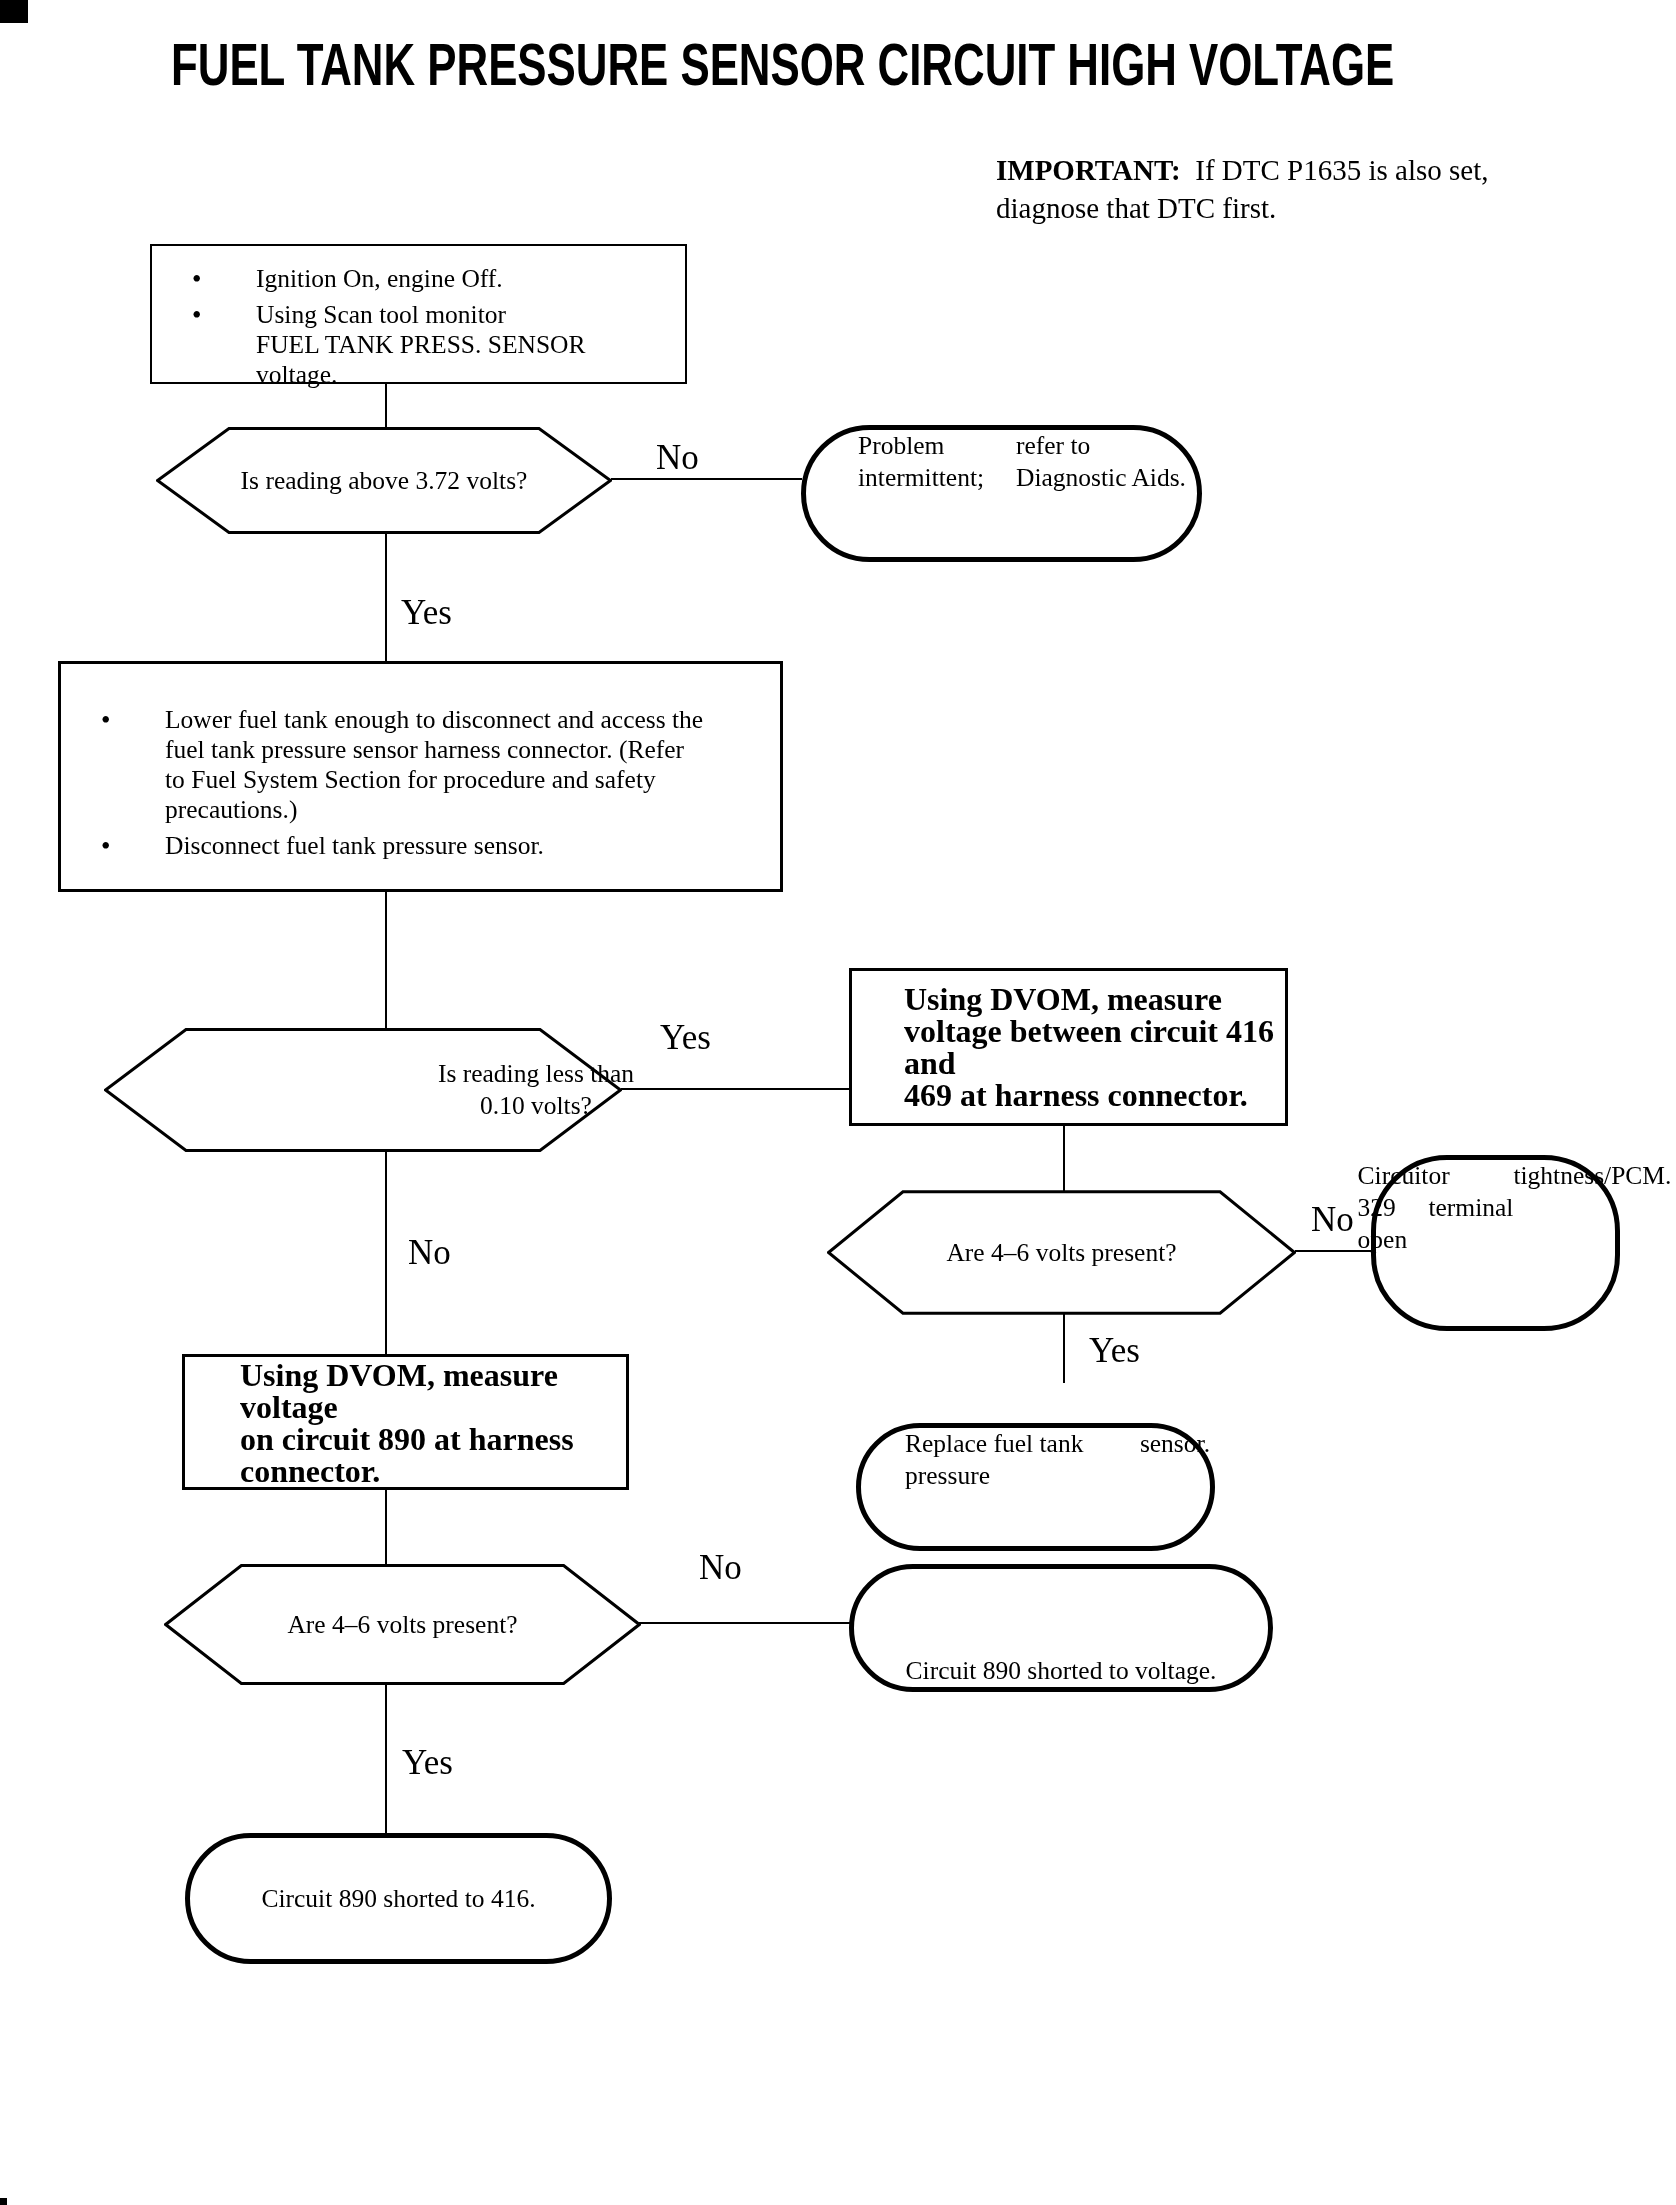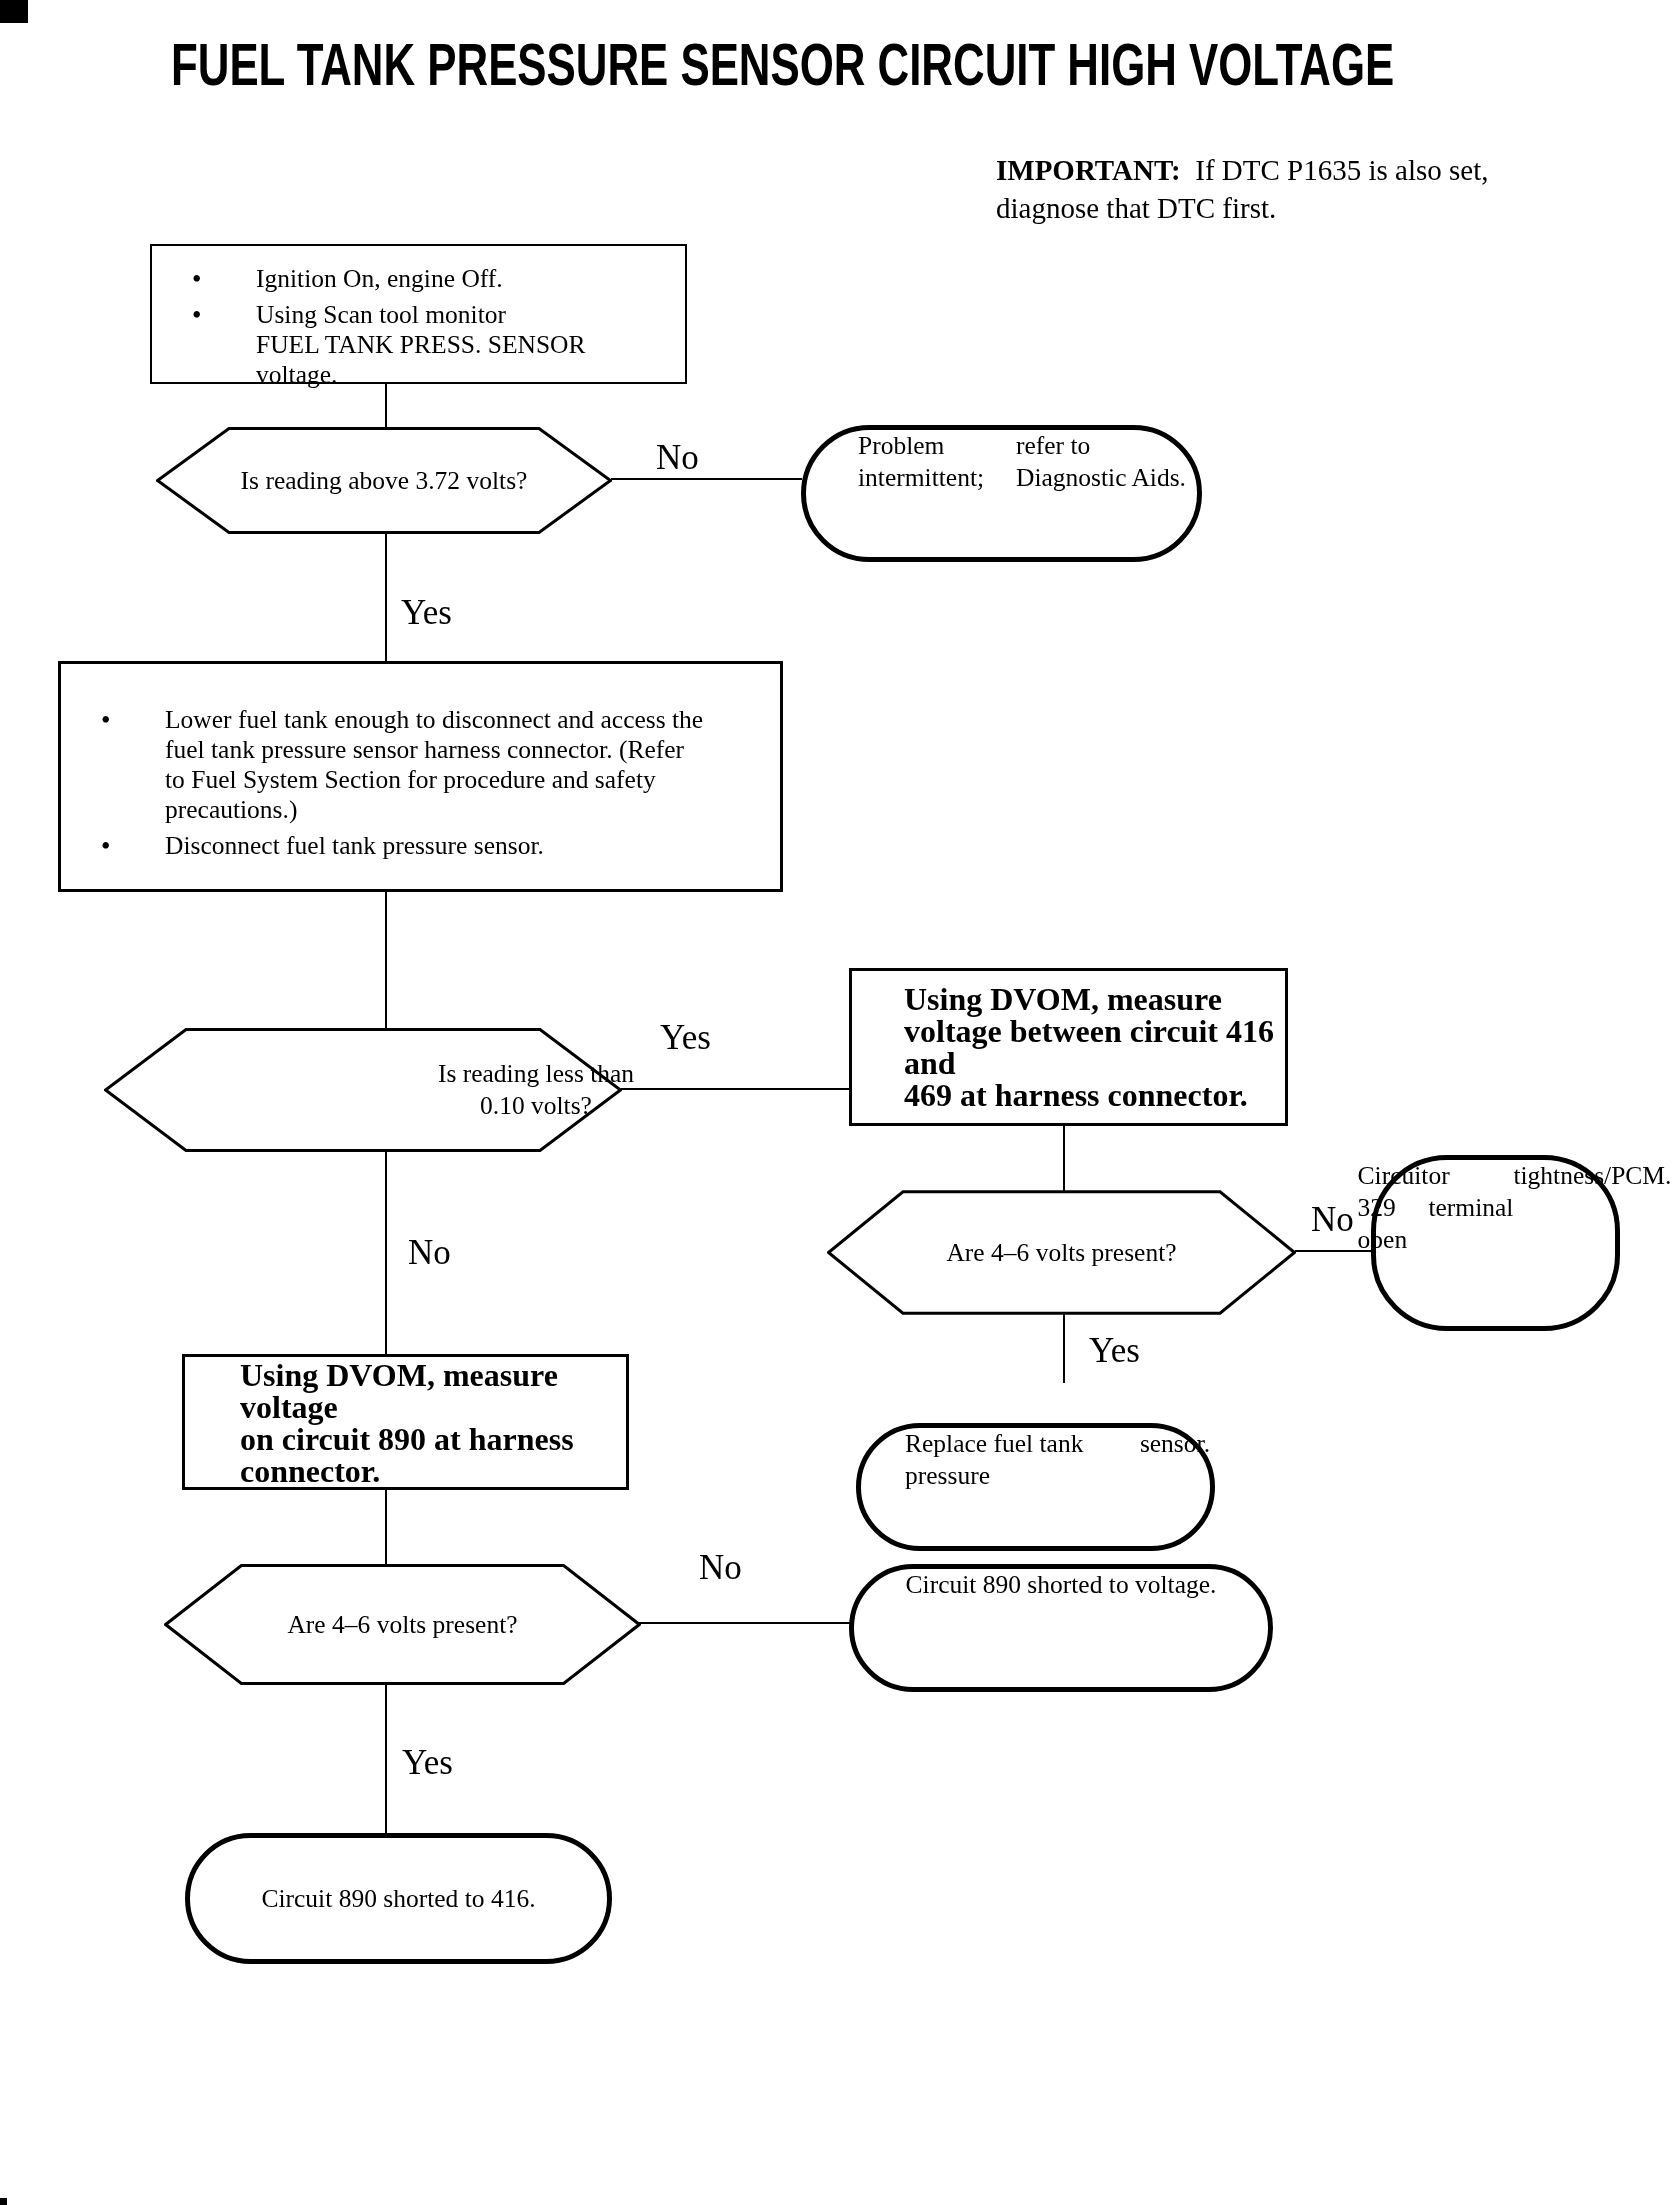--- a/index.html
+++ b/index.html
@@ -160,21 +160,21 @@
   <div class="abs" style="left:164px;top:1564px;width:477px;height:121px;">
     <svg class="hex-svg" width="477" height="121" viewBox="0 0 784 199">
       <polygon points="127,2.5 657,2.5 781.5,99.5 657,196.5 127,196.5 2.5,99.5" fill="#fff" stroke="#000" stroke-width="5"></polygon>
     </svg>
     <div class="hex-text txt">Are 4–6 volts present?</div>
   </div>
 
   <div class="abs edge-label" style="left:699px;top:1554px;">No</div>
   <div class="abs edge-label" style="left:402px;top:1749px;">Yes</div>
 
-  <div class="abs stadium" style="left:849px;top:1564px;width:424px;height:128px;border-radius:64px;align-items:flex-start;">
+  <div class="abs stadium" style="left:849px;top:1564px;width:424px;height:128px;border-radius:64px;align-items:flex-end;">
     <div class="txt">Circuit 890 shorted to voltage.</div>
   </div>
 
   <div class="abs stadium" style="left:185px;top:1833px;width:427px;height:131px;border-radius:66px;align-items:center;">
     <div class="txt">Circuit 890 shorted to 416.</div>
   </div>
 
 </div>
 
 

